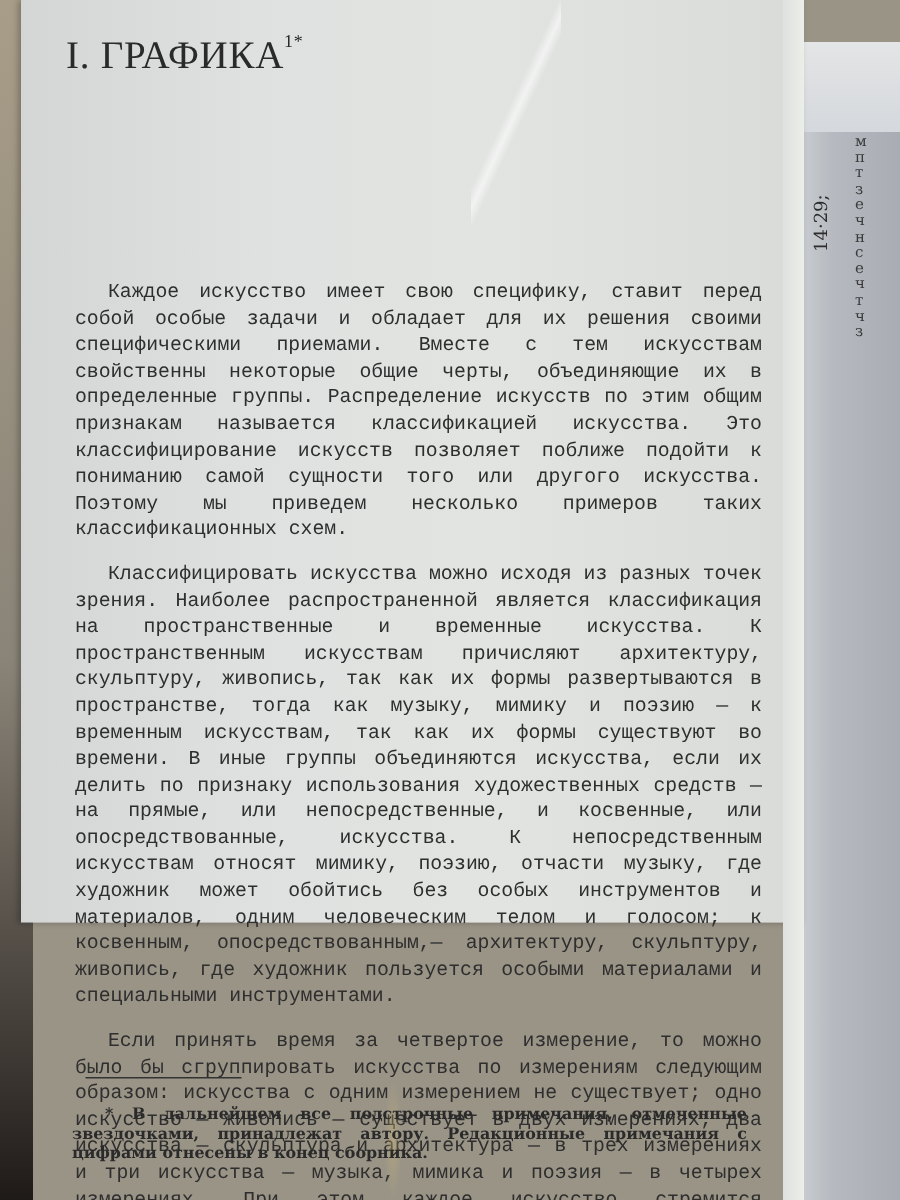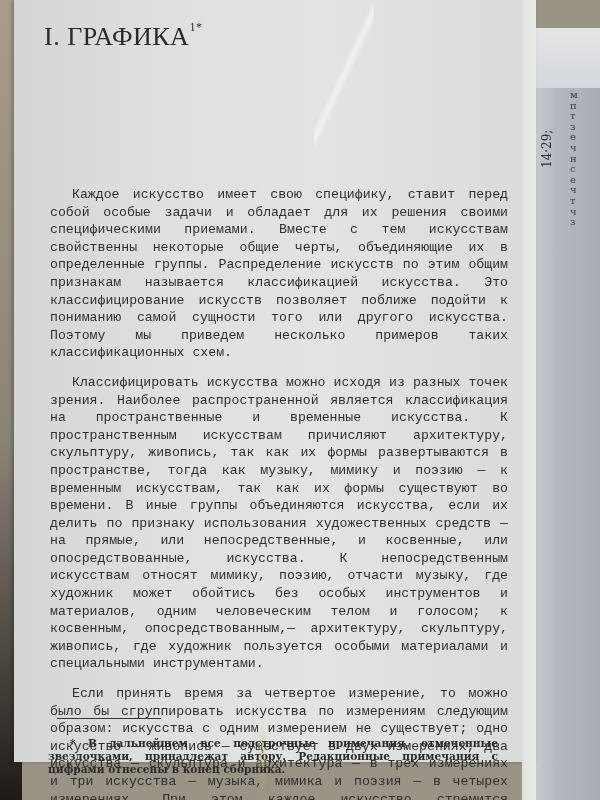--- a/index.html
+++ b/index.html
@@ -6,21 +6,21 @@
   body {
     width: 600px; height: 800px; overflow: hidden; position: relative;
     background: #9a9487;
     font-family: "DejaVu Serif", "Liberation Serif", serif;
   }
   .bg-left {
     position: absolute; left: 0; top: 0; width: 22px; height: 800px;
     background: linear-gradient(180deg, #a89d88 0%, #8a8478 55%, #3a3430 90%, #1e1a18 100%);
   }
   .page {
-    position: absolute; left: 14px; top: 0; width: 522px; height: 762px;
+    position: absolute; left: 14px; top: 0; width: 522px; height: 615px;
     background: linear-gradient(90deg, #d4d6d6 0%, #dfe1e0 30%, #e2e4e2 60%, #d9dbd9 100%);
     box-shadow: -2px 0 4px rgba(0,0,0,0.25);
   }
   .page-fold {
     position: absolute; right: 0; top: 0; width: 14px; height: 800px;
     background: linear-gradient(90deg, #dfe1df, #eceee9);
   }
   .next-page {
     position: absolute; left: 536px; top: 28px; width: 64px; height: 772px;
     background: linear-gradient(90deg, #c7cbcf 0%, #b6bac0 30%, #a9adb3 100%);

